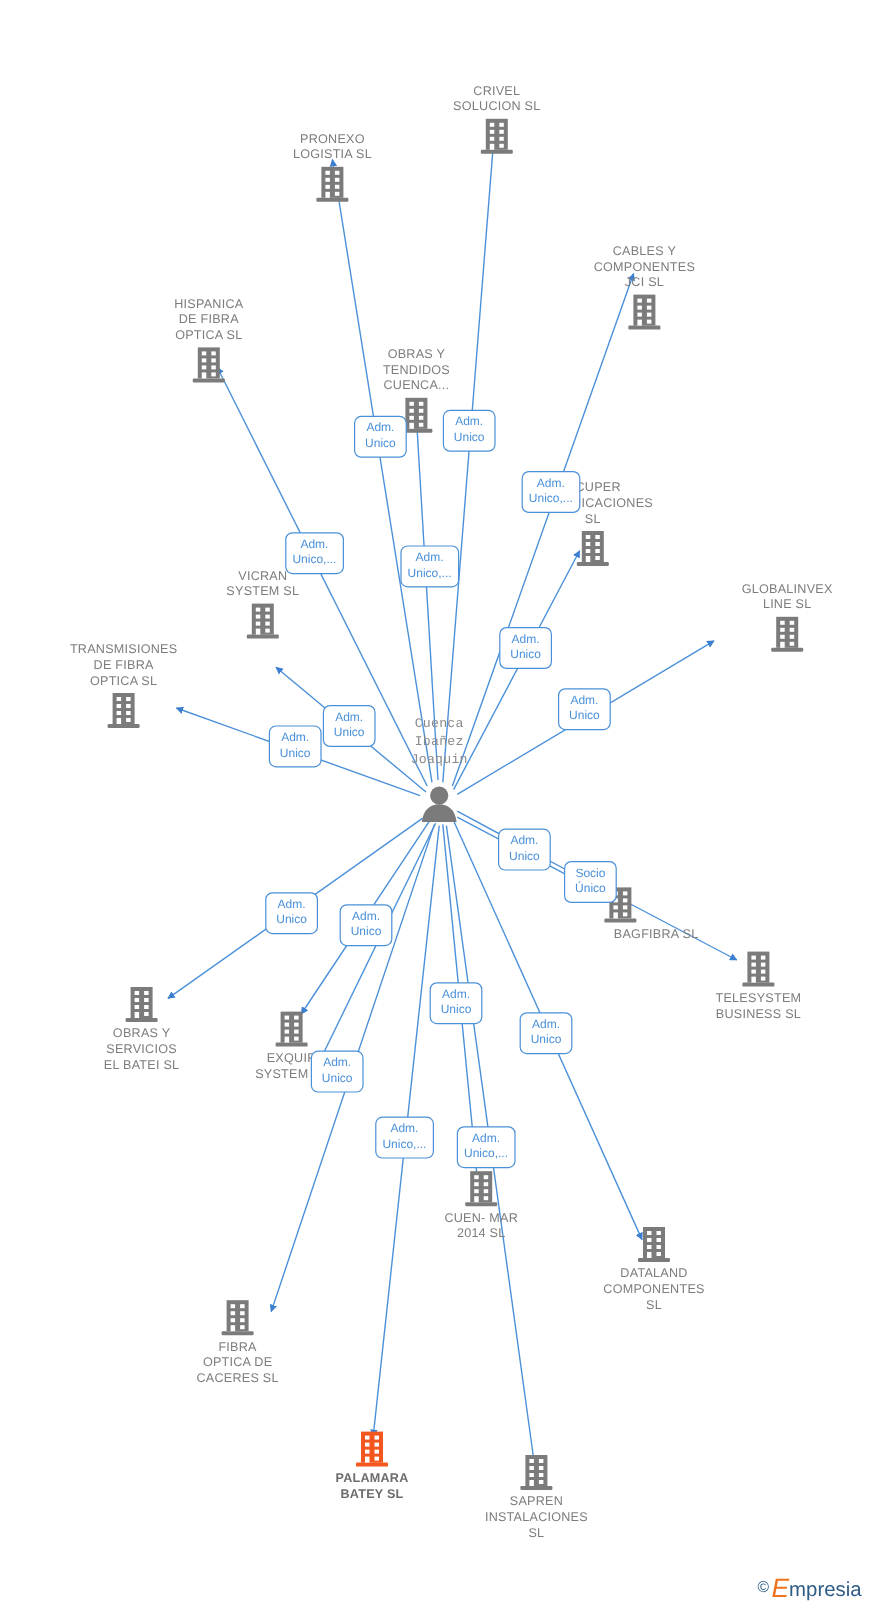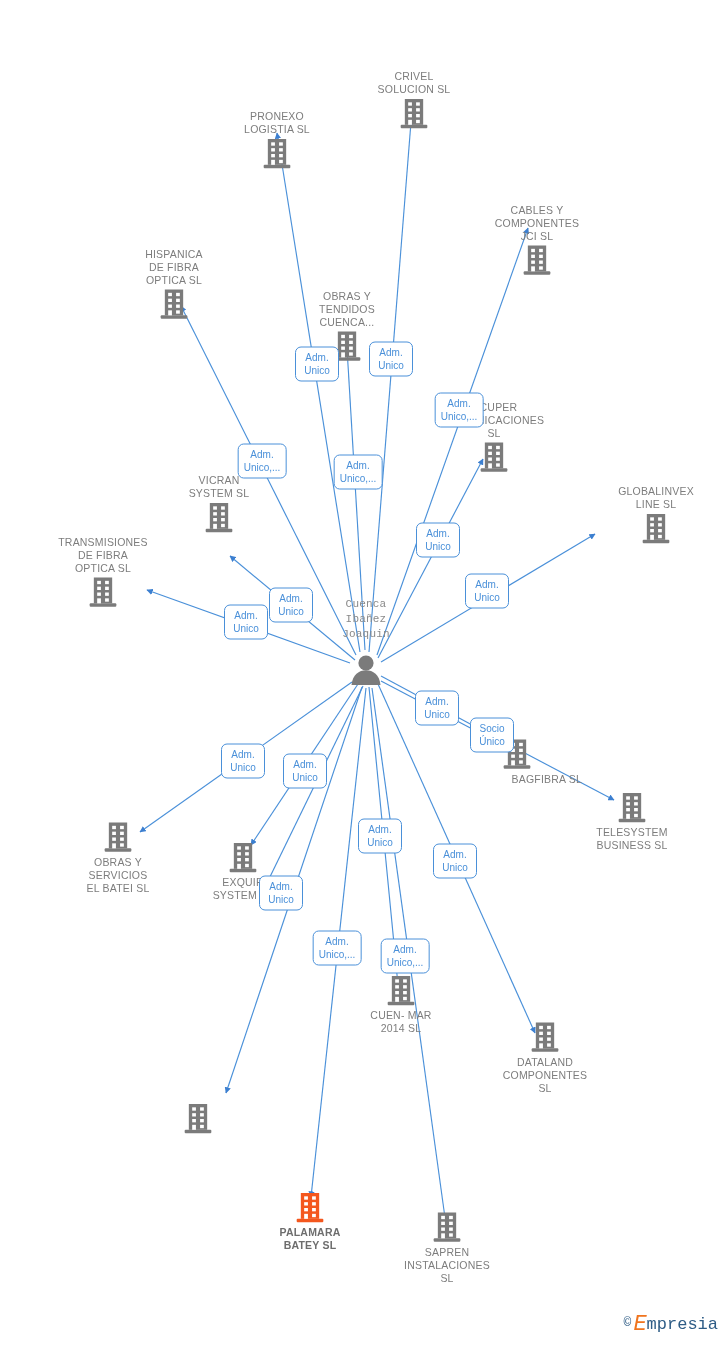--- a/index.html
+++ b/index.html
@@ -59,21 +59,21 @@
     padding:3px 5px 4px 5px;
     white-space:pre-line;
     min-width:44px;
   }
   
   #watermark{
     position:absolute;
     right:10px;bottom:8px;
     font-size:17px;
     color:#2e5c86;
-    font-family:Liberation Mono, monospace;
+    font-family:Liberation Sans, sans-serif;
     white-space:nowrap;
   }
   #watermark .wm-c{font-size:13px;vertical-align:3px;margin-right:2px;}
   #watermark .wm-e{color:#f0741e;font-style:italic;font-size:22px;vertical-align:-1px;}
   #watermark .wm-rest{color:#2e5c86;font-size:17px;}
 </style>
 </head>
 <body>
 
 <div id="graph">
@@ -425,20 +425,23 @@
               <rect x="20.5" y="5" width="4.5" height="4"></rect>
               <rect x="11" y="12" width="4.5" height="4"></rect>
               <rect x="20.5" y="12" width="4.5" height="4"></rect>
               <rect x="11" y="19" width="4.5" height="4"></rect>
               <rect x="20.5" y="19" width="4.5" height="4"></rect>
               <rect x="11" y="26" width="4.5" height="6"></rect>
               <rect x="20.5" y="26" width="4.5" height="4"></rect>
             </g>
           </svg>
         </span>
+        <span class="nlabel">FIBRA
+OPTICA DE
+CACERES SL</span>
       </div>
       <div class="node below highlight" style="left: 310px; top: 1222px;">
         <span class="glyph">
           <svg width="30" height="32" viewBox="0 0 36 38" aria-hidden="true">
             <rect x="7" y="1" width="22" height="31" fill="#f4571e"></rect>
             <rect x="2" y="32" width="32" height="4" rx="1.2" fill="#f4571e"></rect>
             <g fill="#ffffff">
               <rect x="11" y="5" width="4.5" height="4"></rect>
               <rect x="20.5" y="5" width="4.5" height="4"></rect>
               <rect x="11" y="12" width="4.5" height="4"></rect>

